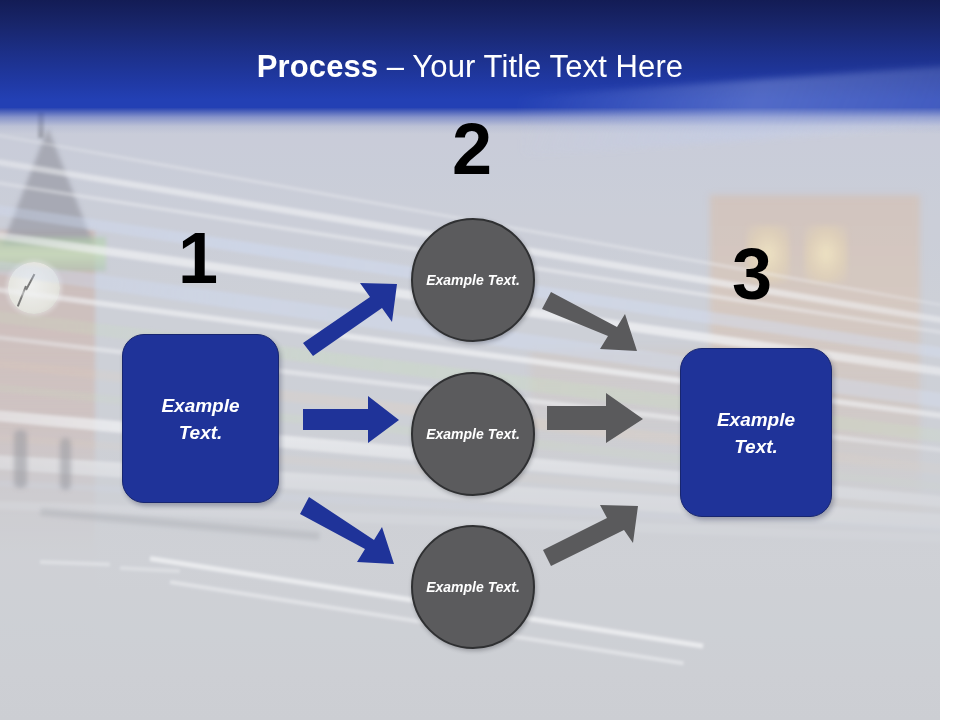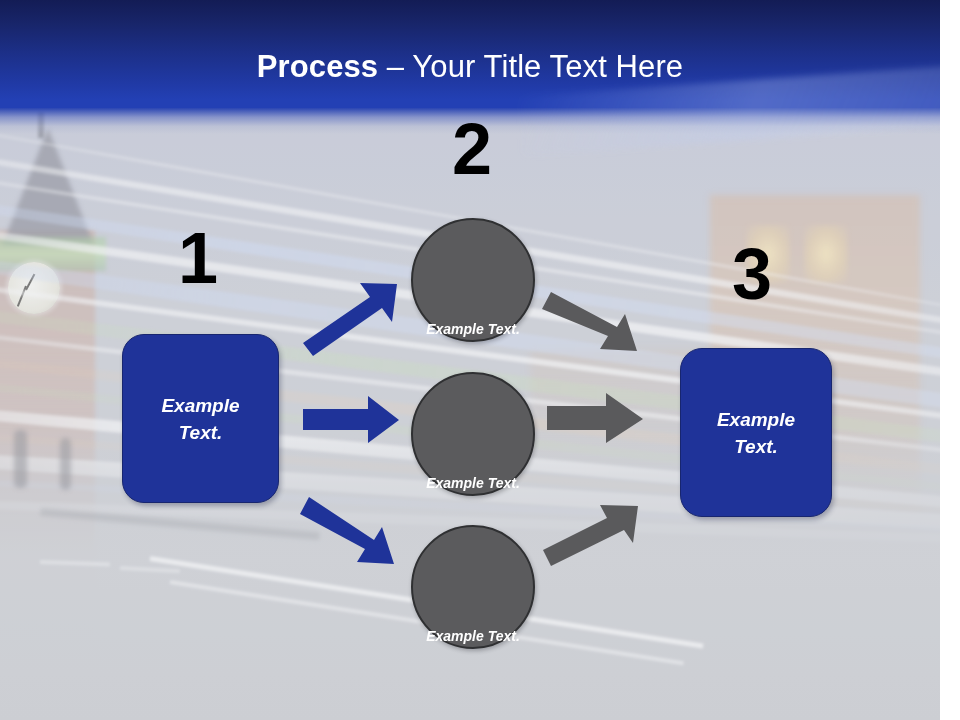--- a/index.html
+++ b/index.html
@@ -323,21 +323,21 @@
     border-radius: 50%;
     background: #5b5b5d;
     border: 2.5px solid #2f3032;
     color: #ffffff;
     font-weight: bold;
     font-style: italic;
     font-size: 14px;
     line-height: 22px;
     text-align: center;
     display: flex;
-    align-items: flex-end;
+    align-items: center;
     justify-content: center;
     box-shadow: 1px 2px 4px rgba(30,30,35,0.30);
   }
   .circle-top { left: 411px; top: 218px; }
   .circle-mid { left: 411px; top: 372px; }
   .circle-bot { left: 411px; top: 525px; }
 
   .arrow-svg {
     position: absolute;
     overflow: visible;

